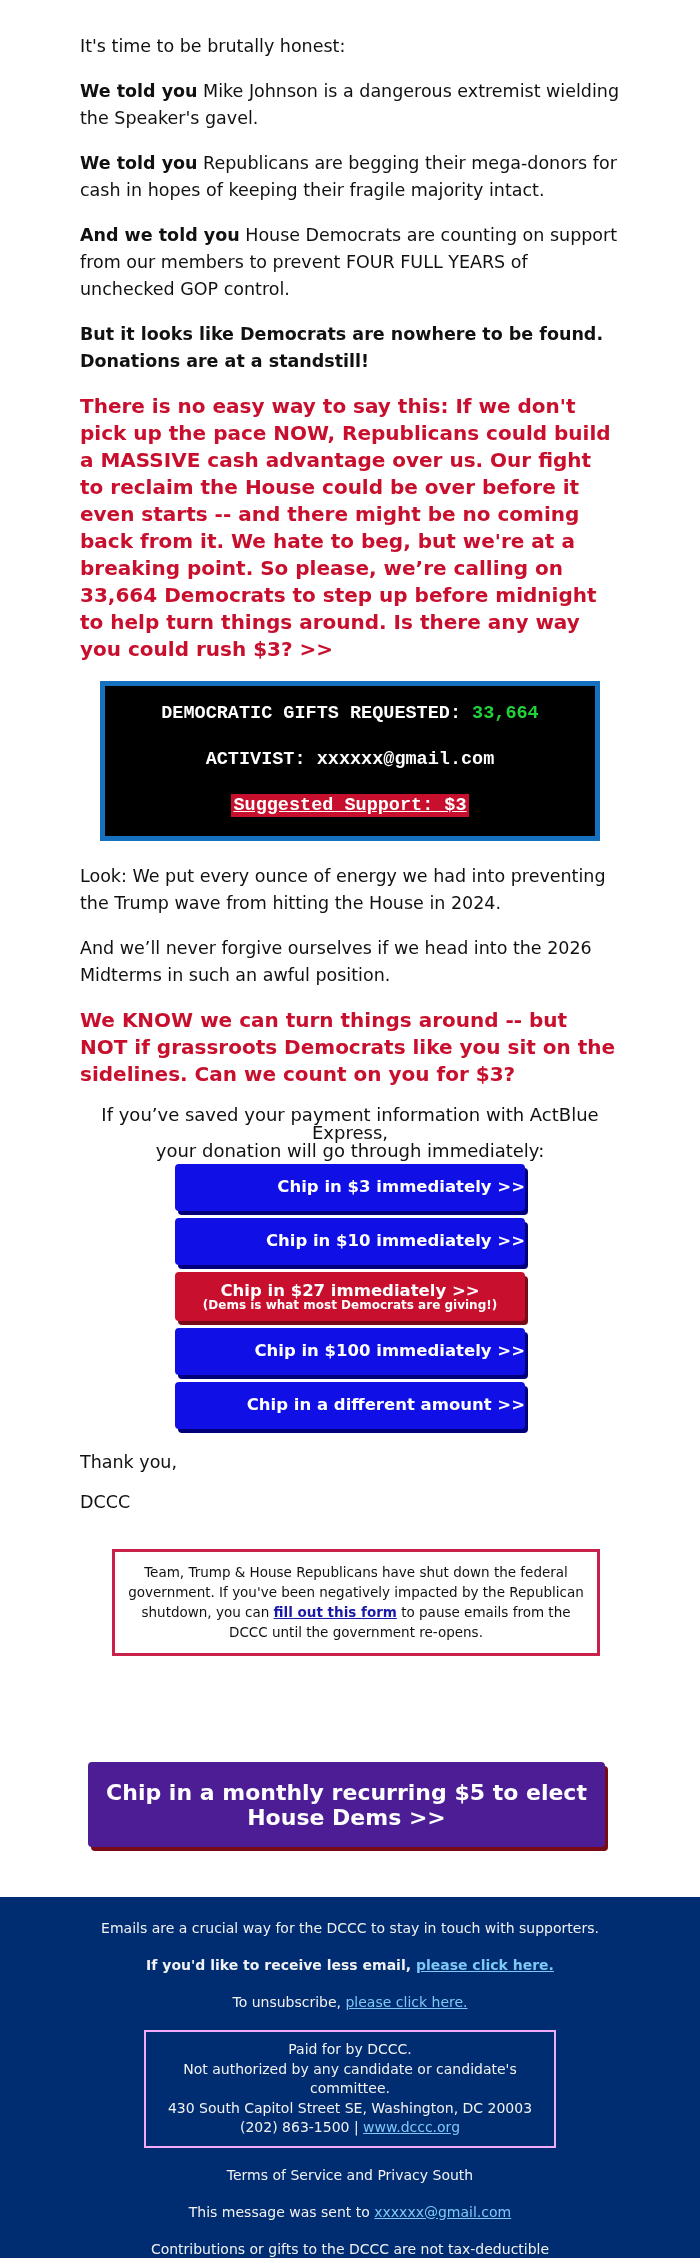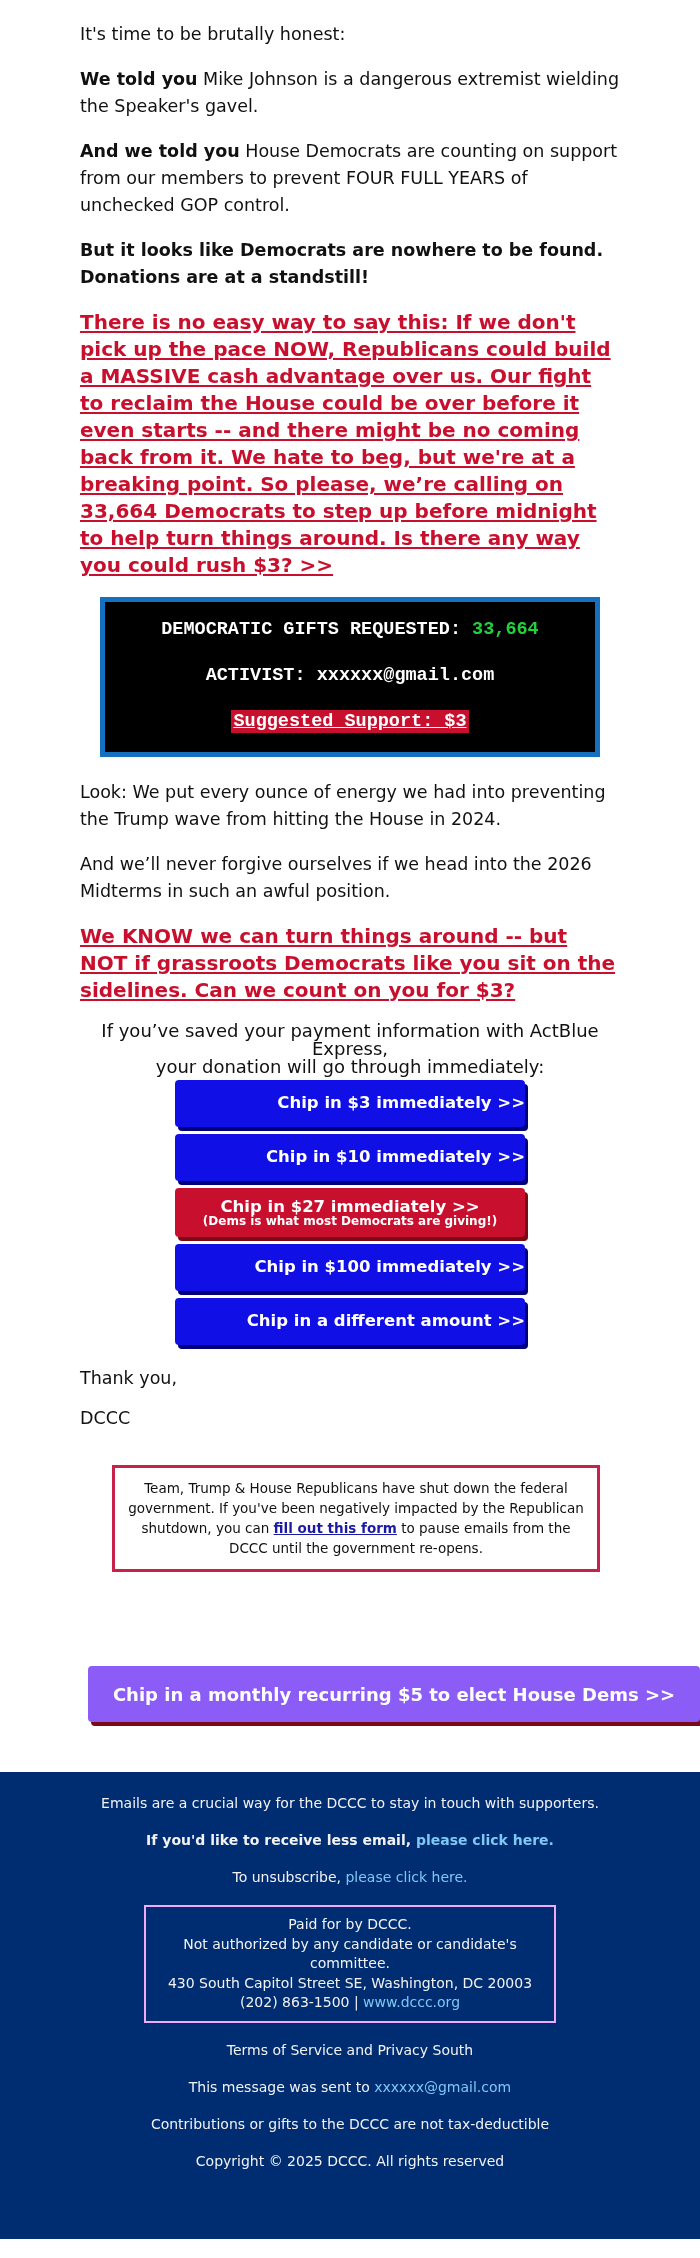--- a/index.html
+++ b/index.html
@@ -1,52 +1,53 @@
 <!DOCTYPE html>
 <html><head>
 <meta charset="utf-8">
 <style>
   * { box-sizing: border-box; }
   html, body { margin: 0; padding: 0; background: #ffffff; }
   body { width: 700px; font-family: "DejaVu Sans", "Liberation Sans", sans-serif; color: #111; }
-  .content { padding: 4px 80px; }
+  .content { padding: 16px 80px; }
   .p { font-size: 17.5px; line-height: 27px; margin: 0 0 18px 0; }
   .first { padding-top: 17px; }
   .b { font-weight: bold; }
-  .red-link { color: #c8102e; font-weight: bold; font-size: 20px; line-height: 27px; text-decoration: underline; text-decoration-thickness: 2px; text-underline-offset: 2px; display: block; margin: 0 4px 18px 0; }
+  .red-link { color: #c8102e; font-weight: bold; font-size: 20px; line-height: 27px; text-decoration-thickness: 2px; text-underline-offset: 2px; display: block; margin: 0 4px 18px 0; }
   .counter-box { margin: 10px 20px 22px 20px; background: #000000; border: 5px solid #1570c0; padding: 16px 10px 18px 10px; text-align: center; font-family: "Liberation Mono", "DejaVu Sans Mono", monospace; font-weight: bold; color: #fff; font-size: 18.5px; }
   .counter-box .row { margin: 0 0 22px 0; line-height: 24px; }
   .counter-box .row:last-child { margin-bottom: 0; }
   .green { color: #22d23a; }
   .suggest { background: #c8102e; text-decoration: underline; padding: 1px 2px; cursor: pointer; }
   .express { text-align: center; font-size: 18px; line-height: 18px; margin: 8px 0 4px 0; }
   .btn { display: block; width: 350px; margin: 0 auto 7px auto; border-radius: 4px; color: #fff; font-weight: bold; text-align: center; font-size: 16.5px; cursor: pointer; box-shadow: 2px 4px 0 0 rgba(0,0,0,0.45); }
   .btn.blue { background: #1010e6; box-shadow: 3px 4px 0 0 #00007a; }
   .btn.red { background: #c8102e; box-shadow: 3px 4px 0 0 #7a0a15; }
   .btn .main { display: block; padding: 14px 0 15px 0; line-height: 18px; text-align: right; }
   .btn .two { display: block; padding: 11px 0 9px 0; line-height: 16px; }
   .btn .sub { display: block; font-size: 12px; line-height: 13px; }
   .sign { font-size: 17.5px; line-height: 22px; margin: 0 0 18px 0; }
   .notice { margin: 36px 20px 0 32px; border: 3px solid #c8214a; padding: 10px 10px 11px 10px; text-align: center; font-size: 13.5px; line-height: 20px; color: #111; }
   .notice a { color: #1a1aa6; font-weight: bold; text-decoration: underline; }
   .monthly-wrap { padding: 90px 0 50px 0; }
-  .monthly { width: 612px; margin: 0 0 0 88px; background: #8b5cf6; color: #fff; font-weight: bold; font-size: 18px; text-align: center; padding: 18px 0 17px 0; border-radius: 4px; box-shadow: 3px 4px 0 0 #7a0a15; cursor: pointer; }
+  .monthly { width: 517px; margin: 0 0 0 88px; background: #4c1d95; color: #fff; font-weight: bold; font-size: 22px; text-align: center; padding: 18px 0 17px 0; border-radius: 4px; box-shadow: 3px 4px 0 0 #7a0a15; cursor: pointer; }
   .footer { background: #002d72; color: #f2f2f2; text-align: center; padding: 22px 0 50px 0; font-size: 14px; font-family: "DejaVu Sans", "Liberation Sans", sans-serif; }
   .footer .f-line { margin: 0 0 19px 0; line-height: 18px; }
-  .footer a { color: #7ec8f5; }
+  .footer a { color: #7ec8f5; text-decoration: underline; }
   .footer .bold { font-weight: bold; }
   .paid-box { width: 412px; margin: 0 auto 18px auto; border: 2px solid #f0abfc; padding: 8px 4px 8px 4px; line-height: 19.5px; }
 </style>
 </head>
 <body>
 
 <div class="content">
   <p class="p first">It's time to be brutally honest:</p>
 
   <p class="p"><span class="b">We told you</span><span> Mike Johnson is a dangerous extremist wielding the Speaker's gavel.</span></p>
+  <p class="p"><span class="b">We told you</span><span> Republicans are begging their mega-donors for cash in hopes of keeping their fragile majority intact.</span></p>
   <p class="p"><span class="b">And we told you</span><span> House Democrats are counting on support from our members to prevent FOUR FULL YEARS of unchecked GOP control.</span></p>
 
   <p class="p b">But it looks like Democrats are nowhere to be found. Donations are at a standstill!</p>
 
   <a class="red-link">There is no easy way to say this: If we don't pick up the pace NOW, Republicans could build a MASSIVE cash advantage over us. Our fight to reclaim the House could be over before it even starts -- and there might be no coming back from it. We hate to beg, but we're at a breaking point. So please, we’re calling on 33,664 Democrats to step up before midnight to help turn things around. Is there any way you could rush $3? &gt;&gt;</a>
 
   <div class="counter-box">
     <div class="row"><span>DEMOCRATIC GIFTS REQUESTED: </span><span class="green">33,664</span></div>
     <div class="row"><span>ACTIVIST: </span><span>xxxxxx@gmail.com</span></div>
     <div class="row"><span class="suggest">Suggested Support: $3</span></div>

